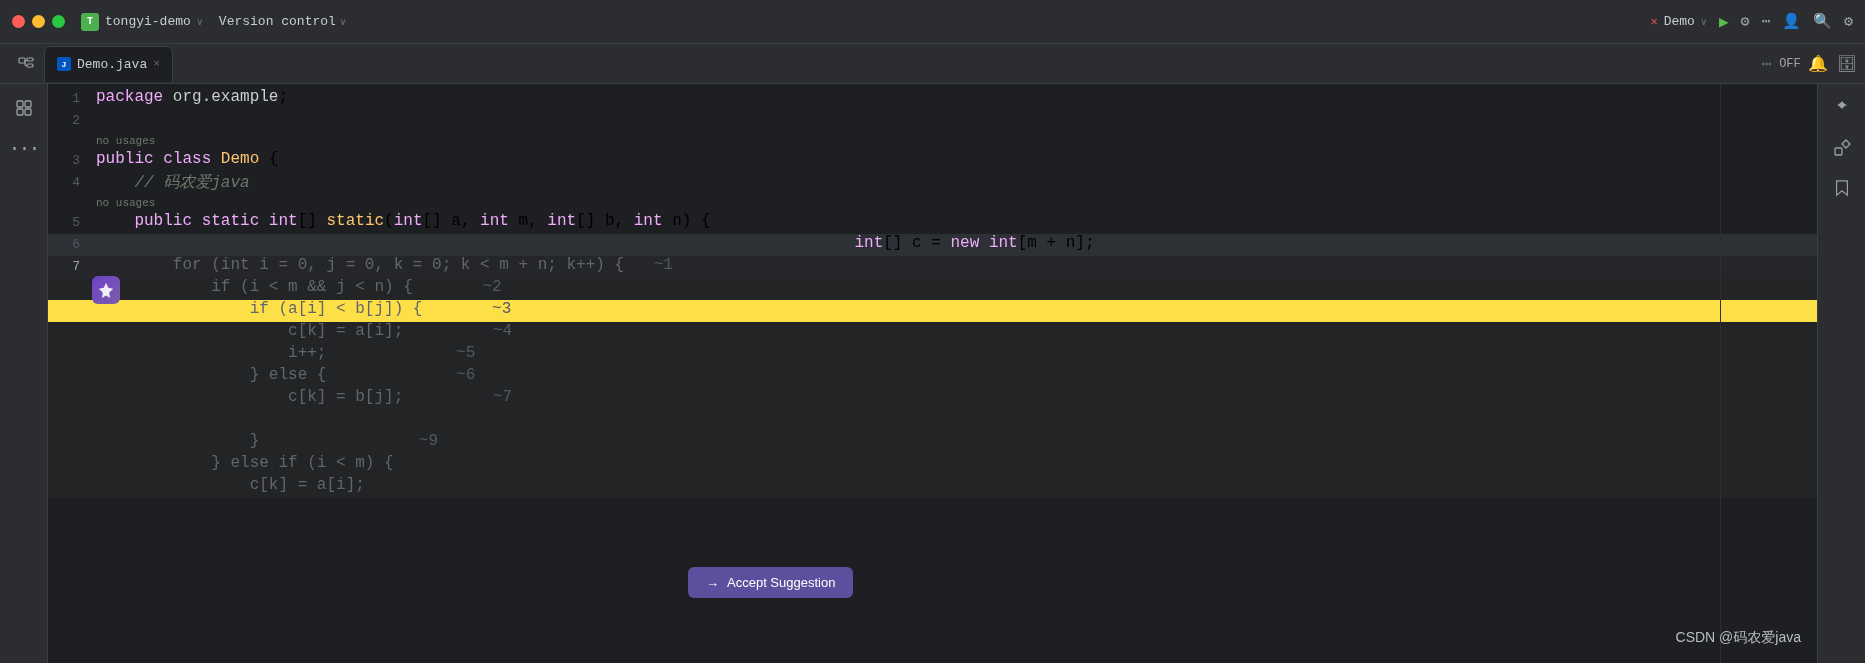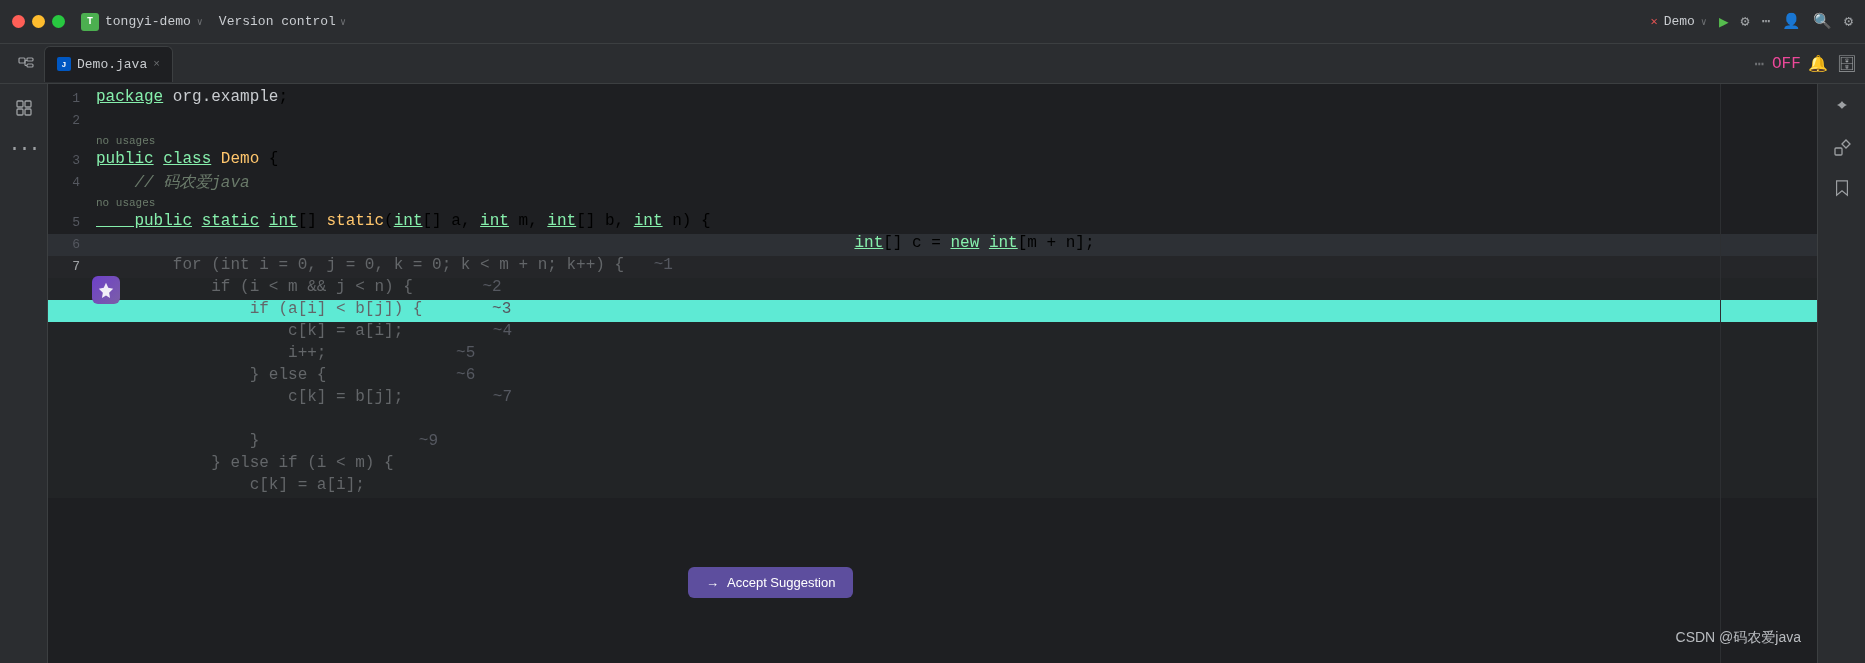--- a/index.html
+++ b/index.html
@@ -152,22 +152,22 @@
       cursor: pointer;
     }
     .tab-right-icons {
       margin-left: auto;
       display: flex;
       align-items: center;
       gap: 8px;
       color: #6e7073;
     }
     .off-badge {
-      color: #ec4899;
-      font-size: 16px;
+      color: #a3a3a3;
+      font-size: 12px;
     }
 
     
     .main-layout {
       display: flex;
       height: calc(663px - 44px - 40px);
     }
 
     
     .left-sidebar {
@@ -225,21 +225,21 @@
       font-size: 13px;
       line-height: 22px;
     }
 
     .line-content {
       flex: 1;
       white-space: pre;
     }
 
     
-    .kw { color: #86efac; text-decoration: underline; }
+    .kw { color: #f0abfc; }
     .comment { color: #6a7a6a; font-style: italic; }
     .fn { color: #ffc66d; }
     .ghost { color: #636669; } 
 
     .no-usages {
       color: #6a7a6a;
       font-size: 11px;
       padding-left: 48px;
       line-height: 18px;
     }
@@ -446,21 +446,21 @@
         <div class="code-line line-highlighted" style="background: #252629;">
           <span class="line-number" style="color: #9da0a3;">7</span>
           <span class="line-content"><span class="ghost">        for (int i = 0, j = 0, k = 0; k &lt; m + n; k++) {</span> <span style="color:#555860; margin-left: 20px;">~1</span></span>
         </div>
 
         <div class="code-line" style="background: #222426;">
           <span class="line-number" style="color: #444;">&nbsp;</span>
           <span class="line-content"><span class="ghost">            if (i &lt; m &amp;&amp; j &lt; n) {</span> <span style="color:#555860; margin-left: 60px;">~2</span></span>
         </div>
 
-        <div class="code-line" style="background: #5eead4;">
+        <div class="code-line" style="background: #fde047;">
           <span class="line-number" style="color: #444;">&nbsp;</span>
           <span class="line-content"><span class="ghost">                if (a[i] &lt; b[j]) {</span> <span style="color:#555860; margin-left: 60px;">~3</span></span>
         </div>
 
         <div class="code-line" style="background: #222426;">
           <span class="line-number" style="color: #444;">&nbsp;</span>
           <span class="line-content"><span class="ghost">                    c[k] = a[i];</span> <span style="color:#555860; margin-left: 80px;">~4</span></span>
         </div>
 
         <div class="code-line" style="background: #222426;">

